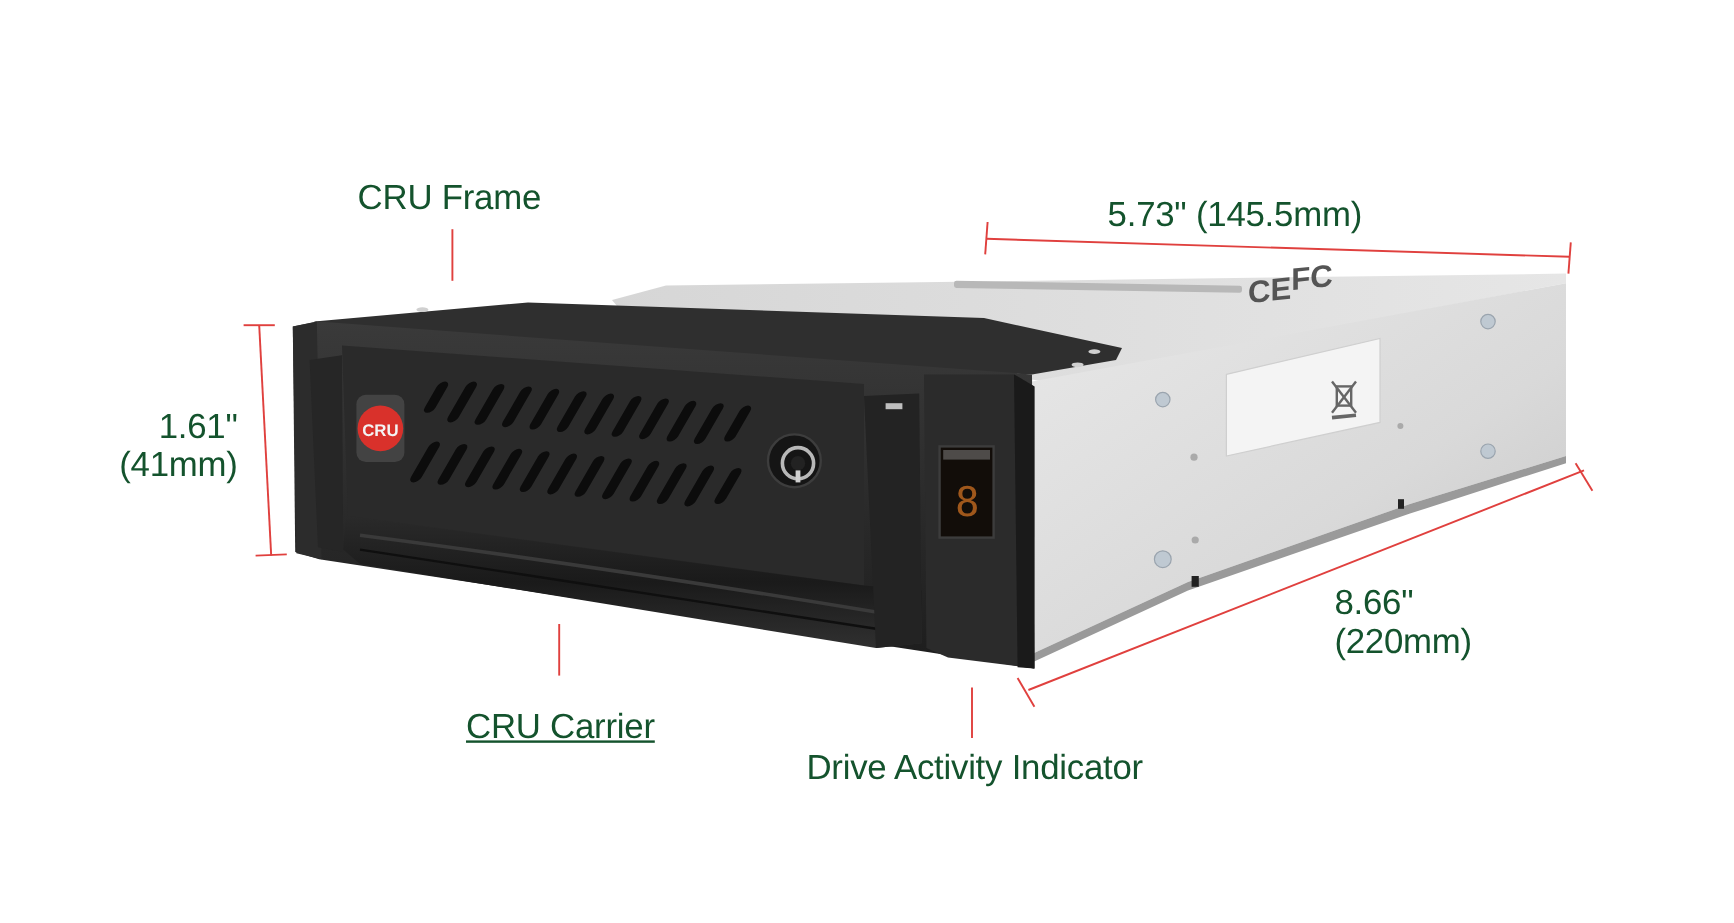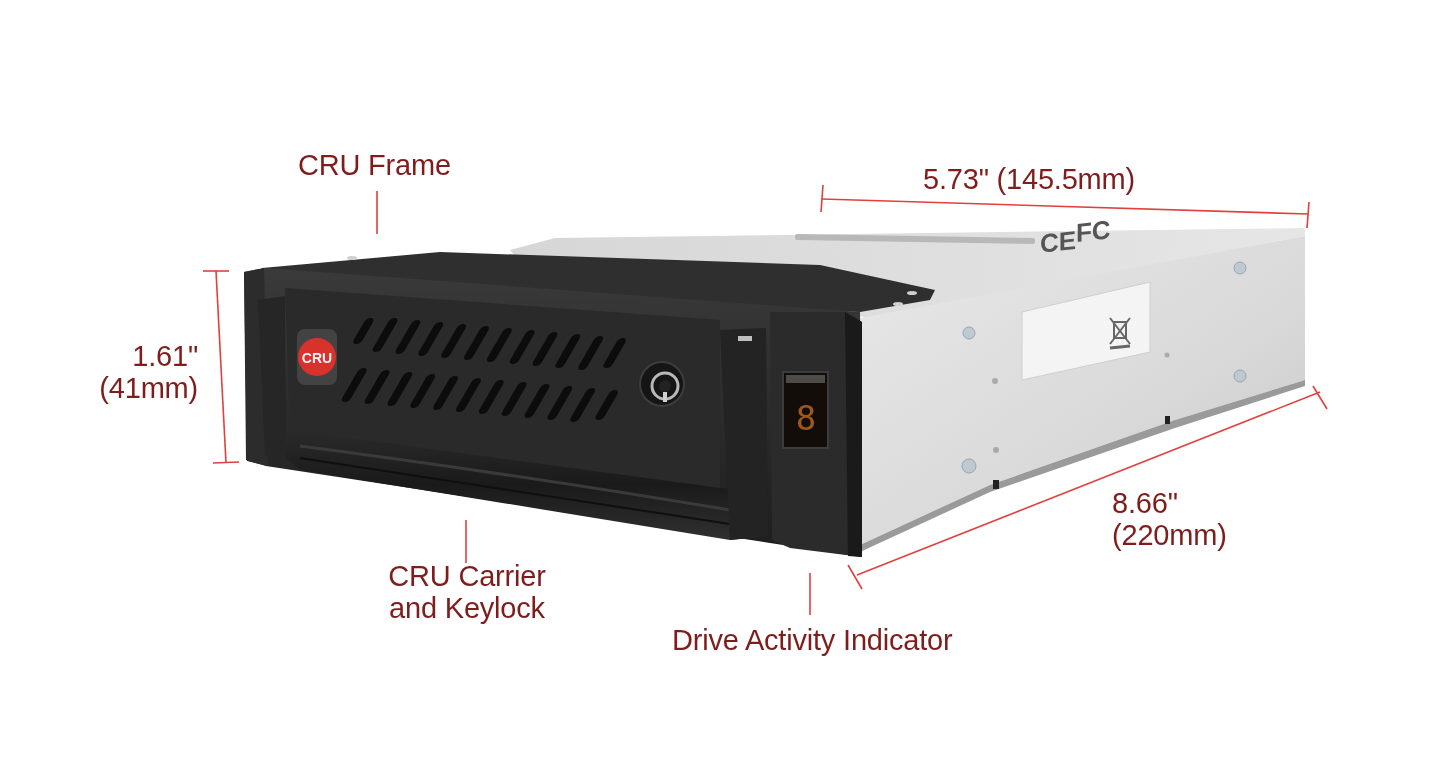--- a/index.html
+++ b/index.html
@@ -1,18 +1,18 @@
 <!DOCTYPE html>
 <html><head>
   <meta charset="utf-8">
   <style>
     html, body { margin: 0; padding: 0; background: #ffffff; }
     body { width: 1445px; height: 769px; position: relative; overflow: hidden;
            font-family: "Liberation Sans", "DejaVu Sans", sans-serif; color: #111; }
-    .label { position: absolute; font-size: 29px; line-height: 32px; color: #7f1d1d; white-space: nowrap; letter-spacing: -0.2px; }
+    .label { position: absolute; font-size: 29px; line-height: 32px; color: #14532d; white-space: nowrap; letter-spacing: -0.2px; }
     .label.right { text-align: right; }
     .label.center { text-align: center; }
     svg.art { position: absolute; left: 0; top: 0; }
   </style>
 </head>
 <body>
 
 <svg class="art" width="1445" height="769" viewBox="0 0 1445 769">
   <defs>
     <linearGradient id="sideGrad" x1="0" y1="0" x2="1" y2="1">
@@ -179,23 +179,22 @@
 
 <div class="label" style="left:298px; top:149px;">CRU Frame</div>
 
 <div class="label" style="left:923px; top:163px;">5.73" (145.5mm)</div>
 
 <div class="label right" style="left:70px; top:340px; width:128px;">
   <div>1.61"</div>
   <div>(41mm)</div>
 </div>
 
-<div class="label center" style="left:376px; top:560px; width:182px;">
+<div class="label center" style="left:376px; top:590px; width:182px;text-decoration:underline;">
   <div>CRU Carrier</div>
-  <div>and Keylock</div>
 </div>
 
 <div class="label" style="left:672px; top:624px;">Drive Activity Indicator</div>
 
 <div class="label" style="left:1112px; top:487px;">
   <div>8.66"</div>
   <div>(220mm)</div>
 </div>
 
 </body></html>

